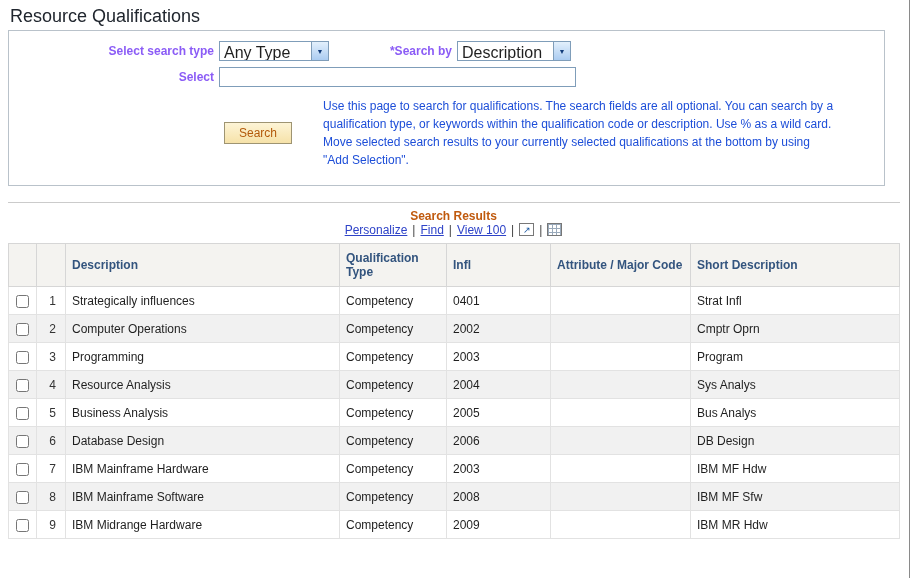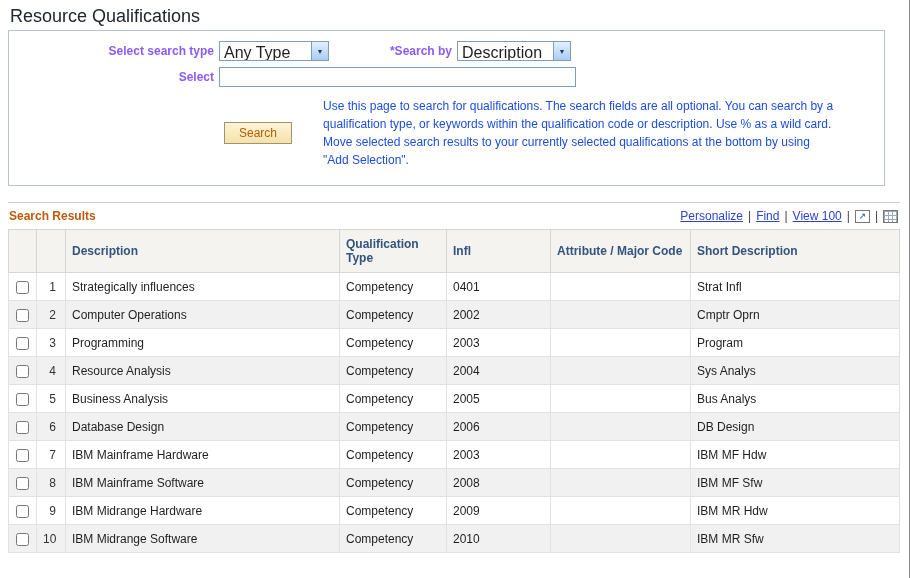--- a/index.html
+++ b/index.html
@@ -51,22 +51,23 @@
     background: linear-gradient(#fdf4d6, #f6e2a9);
     border: 1px solid #9e9472; padding: 3px 14px; cursor: pointer;
   }
   .search-btn { color: #b35a0b; }
   .help-text { margin-left: 31px; width: 515px; color: #1d4ed8; line-height: 18px; }
   
   .results { margin: 16px 9px 0 8px; border-top: 1px solid #cbcbcb; }
   .results-header {
     display: flex; align-items: center; justify-content: space-between;
     padding: 6px 2px 6px 1px;
-  }
-  .toolbar { display: flex; align-items: center; gap: 5px; }
+    flex-direction: column;
+  }
+  .toolbar { display: flex; gap: 5px; }
   .link { color: #2e43c8; text-decoration: underline; cursor: pointer; }
   .sep { color: #444; }
   .icon-box {
     width: 15px; height: 13px; border: 1px solid #777; background: #fff;
     display: inline-flex; align-items: center; justify-content: center;
     font-size: 9px; color: #1a57a0; cursor: pointer;
   }
   .grid-icon {
     width: 15px; height: 13px; border: 1px solid #777; cursor: pointer;
     background-color: #fff;
@@ -240,24 +241,15 @@
       </tr>
       <tr>
         <td class="c-check"><input type="checkbox" style=""></td>
         <td class="c-num">9</td>
         <td>IBM Midrange Hardware</td>
         <td>Competency</td>
         <td>2009</td>
         <td></td>
         <td>IBM MR Hdw</td>
       </tr>
-      <tr>
-        <td class="c-check"><input type="checkbox" style=""></td>
-        <td class="c-num">10</td>
-        <td>IBM Midrange Software</td>
-        <td>Competency</td>
-        <td>2010</td>
-        <td></td>
-        <td>IBM MR Sfw</td>
-      </tr>
     </tbody>
   </table>
 </div>
 
 </body></html>

